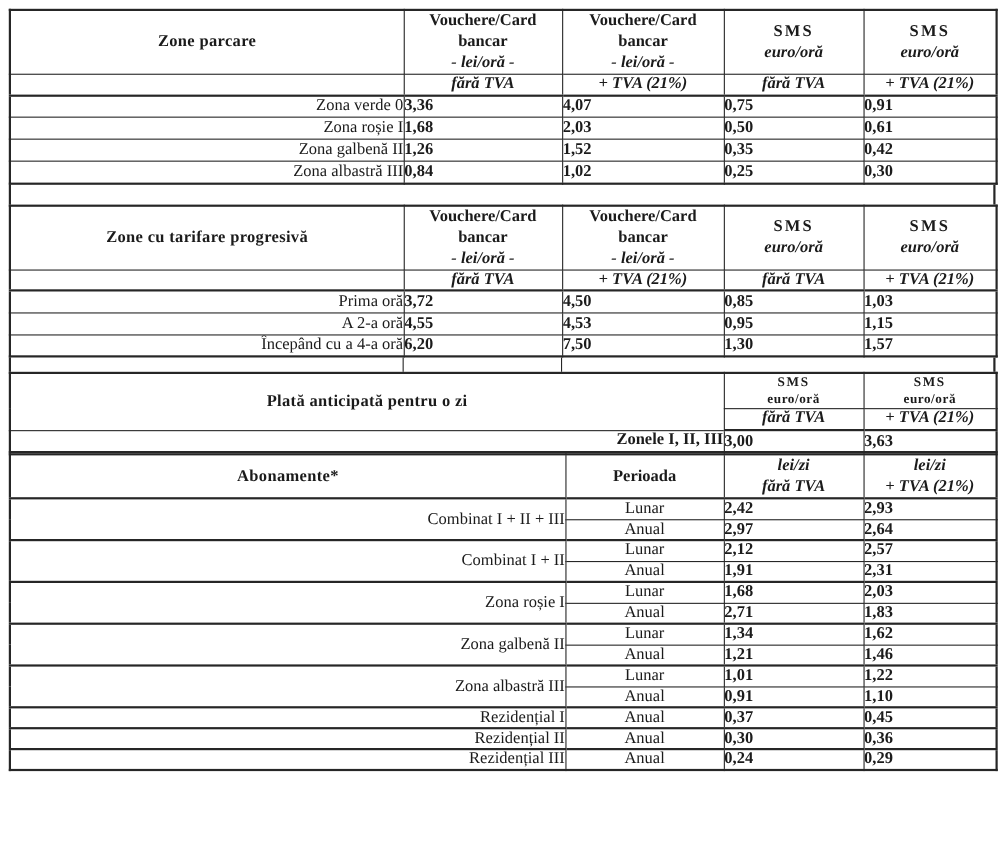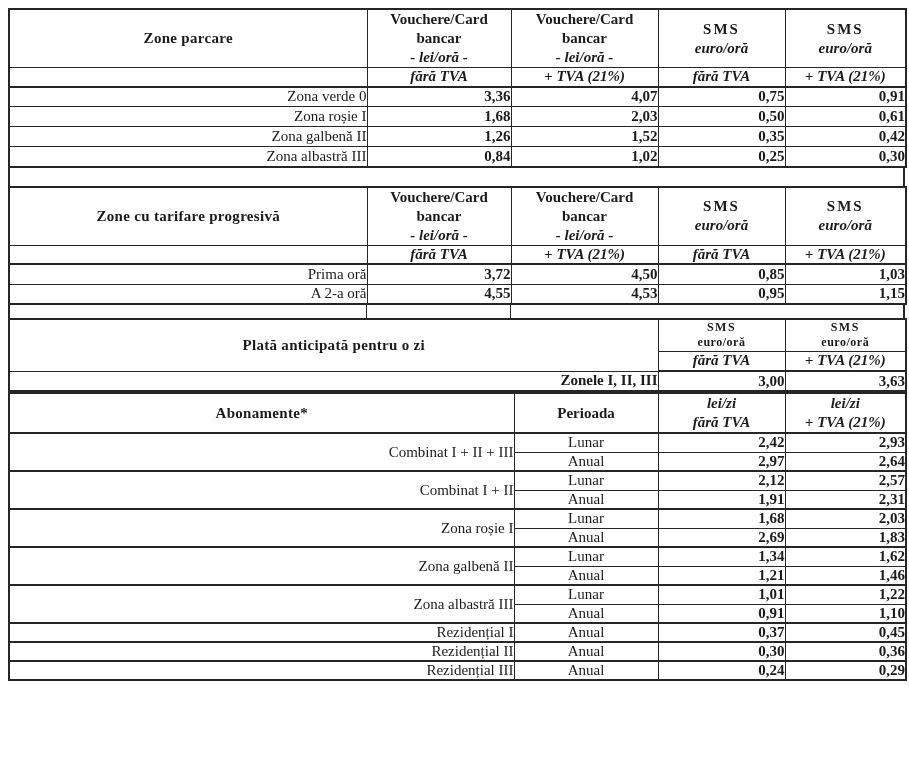--- a/index.html
+++ b/index.html
@@ -37,21 +37,21 @@
   }
   .hcell { text-align: center; font-weight: bold; font-size: 15px; line-height: 19px; }
   .hl { }
   .hl.it { font-style: italic; }
   .hl.sms { letter-spacing: 2px; }
   .sub {
     text-align: center; font-weight: bold; font-style: italic;
     font-size: 15px;
   }
   .lbl { font-size: 15px; text-align: right; padding: 1px 4px 1px 5px; }
-  .val { font-size: 15px; font-weight: bold; text-align: right; padding: 1px 7px 1px 0; }
+  .val { font-size: 15px; font-weight: bold; text-align: left; padding: 1px 7px 1px 0; }
   .per { font-size: 15px; text-align: center; }
   .bold { font-weight: bold; }
   
   tr.h1ab { height: 58px; }
   tr.h2ab { height: 19px; }
   tr.h2ab td { border-bottom-width: 2px; }
   tr.dab { height: 20px; }
   
   .gap-a {
     width: 897px; height: 18px;
@@ -199,20 +199,27 @@
       <td class="val">0,85</td>
       <td class="val">1,03</td>
     </tr>
     <tr class="dab">
       <td class="lbl">A 2-a oră</td>
       <td class="val">4,55</td>
       <td class="val">4,53</td>
       <td class="val">0,95</td>
       <td class="val">1,15</td>
     </tr>
+    <tr class="dab">
+      <td class="lbl">Începând cu a 4-a oră</td>
+      <td class="val">6,20</td>
+      <td class="val">7,50</td>
+      <td class="val">1,30</td>
+      <td class="val">1,57</td>
+    </tr>
   </tbody>
     </table>
 
   <div class="gap-b">
     <div class="vseg v1"></div>
     <div class="vseg v2"></div>
   </div>
 
   <table class="tbl">
     <colgroup>
@@ -290,21 +297,21 @@
     </tr>
 
     <tr class="dd g-top">
       <td class="lbl" rowspan="2">Zona roșie I</td>
       <td class="per">Lunar</td>
       <td class="val">1,68</td>
       <td class="val">2,03</td>
     </tr>
     <tr class="dd">
       <td class="per">Anual</td>
-      <td class="val">2,69</td>
+      <td class="val">2,71</td>
       <td class="val">1,83</td>
     </tr>
 
     <tr class="dd g-top">
       <td class="lbl" rowspan="2">Zona galbenă II</td>
       <td class="per">Lunar</td>
       <td class="val">1,34</td>
       <td class="val">1,62</td>
     </tr>
     <tr class="dd">

